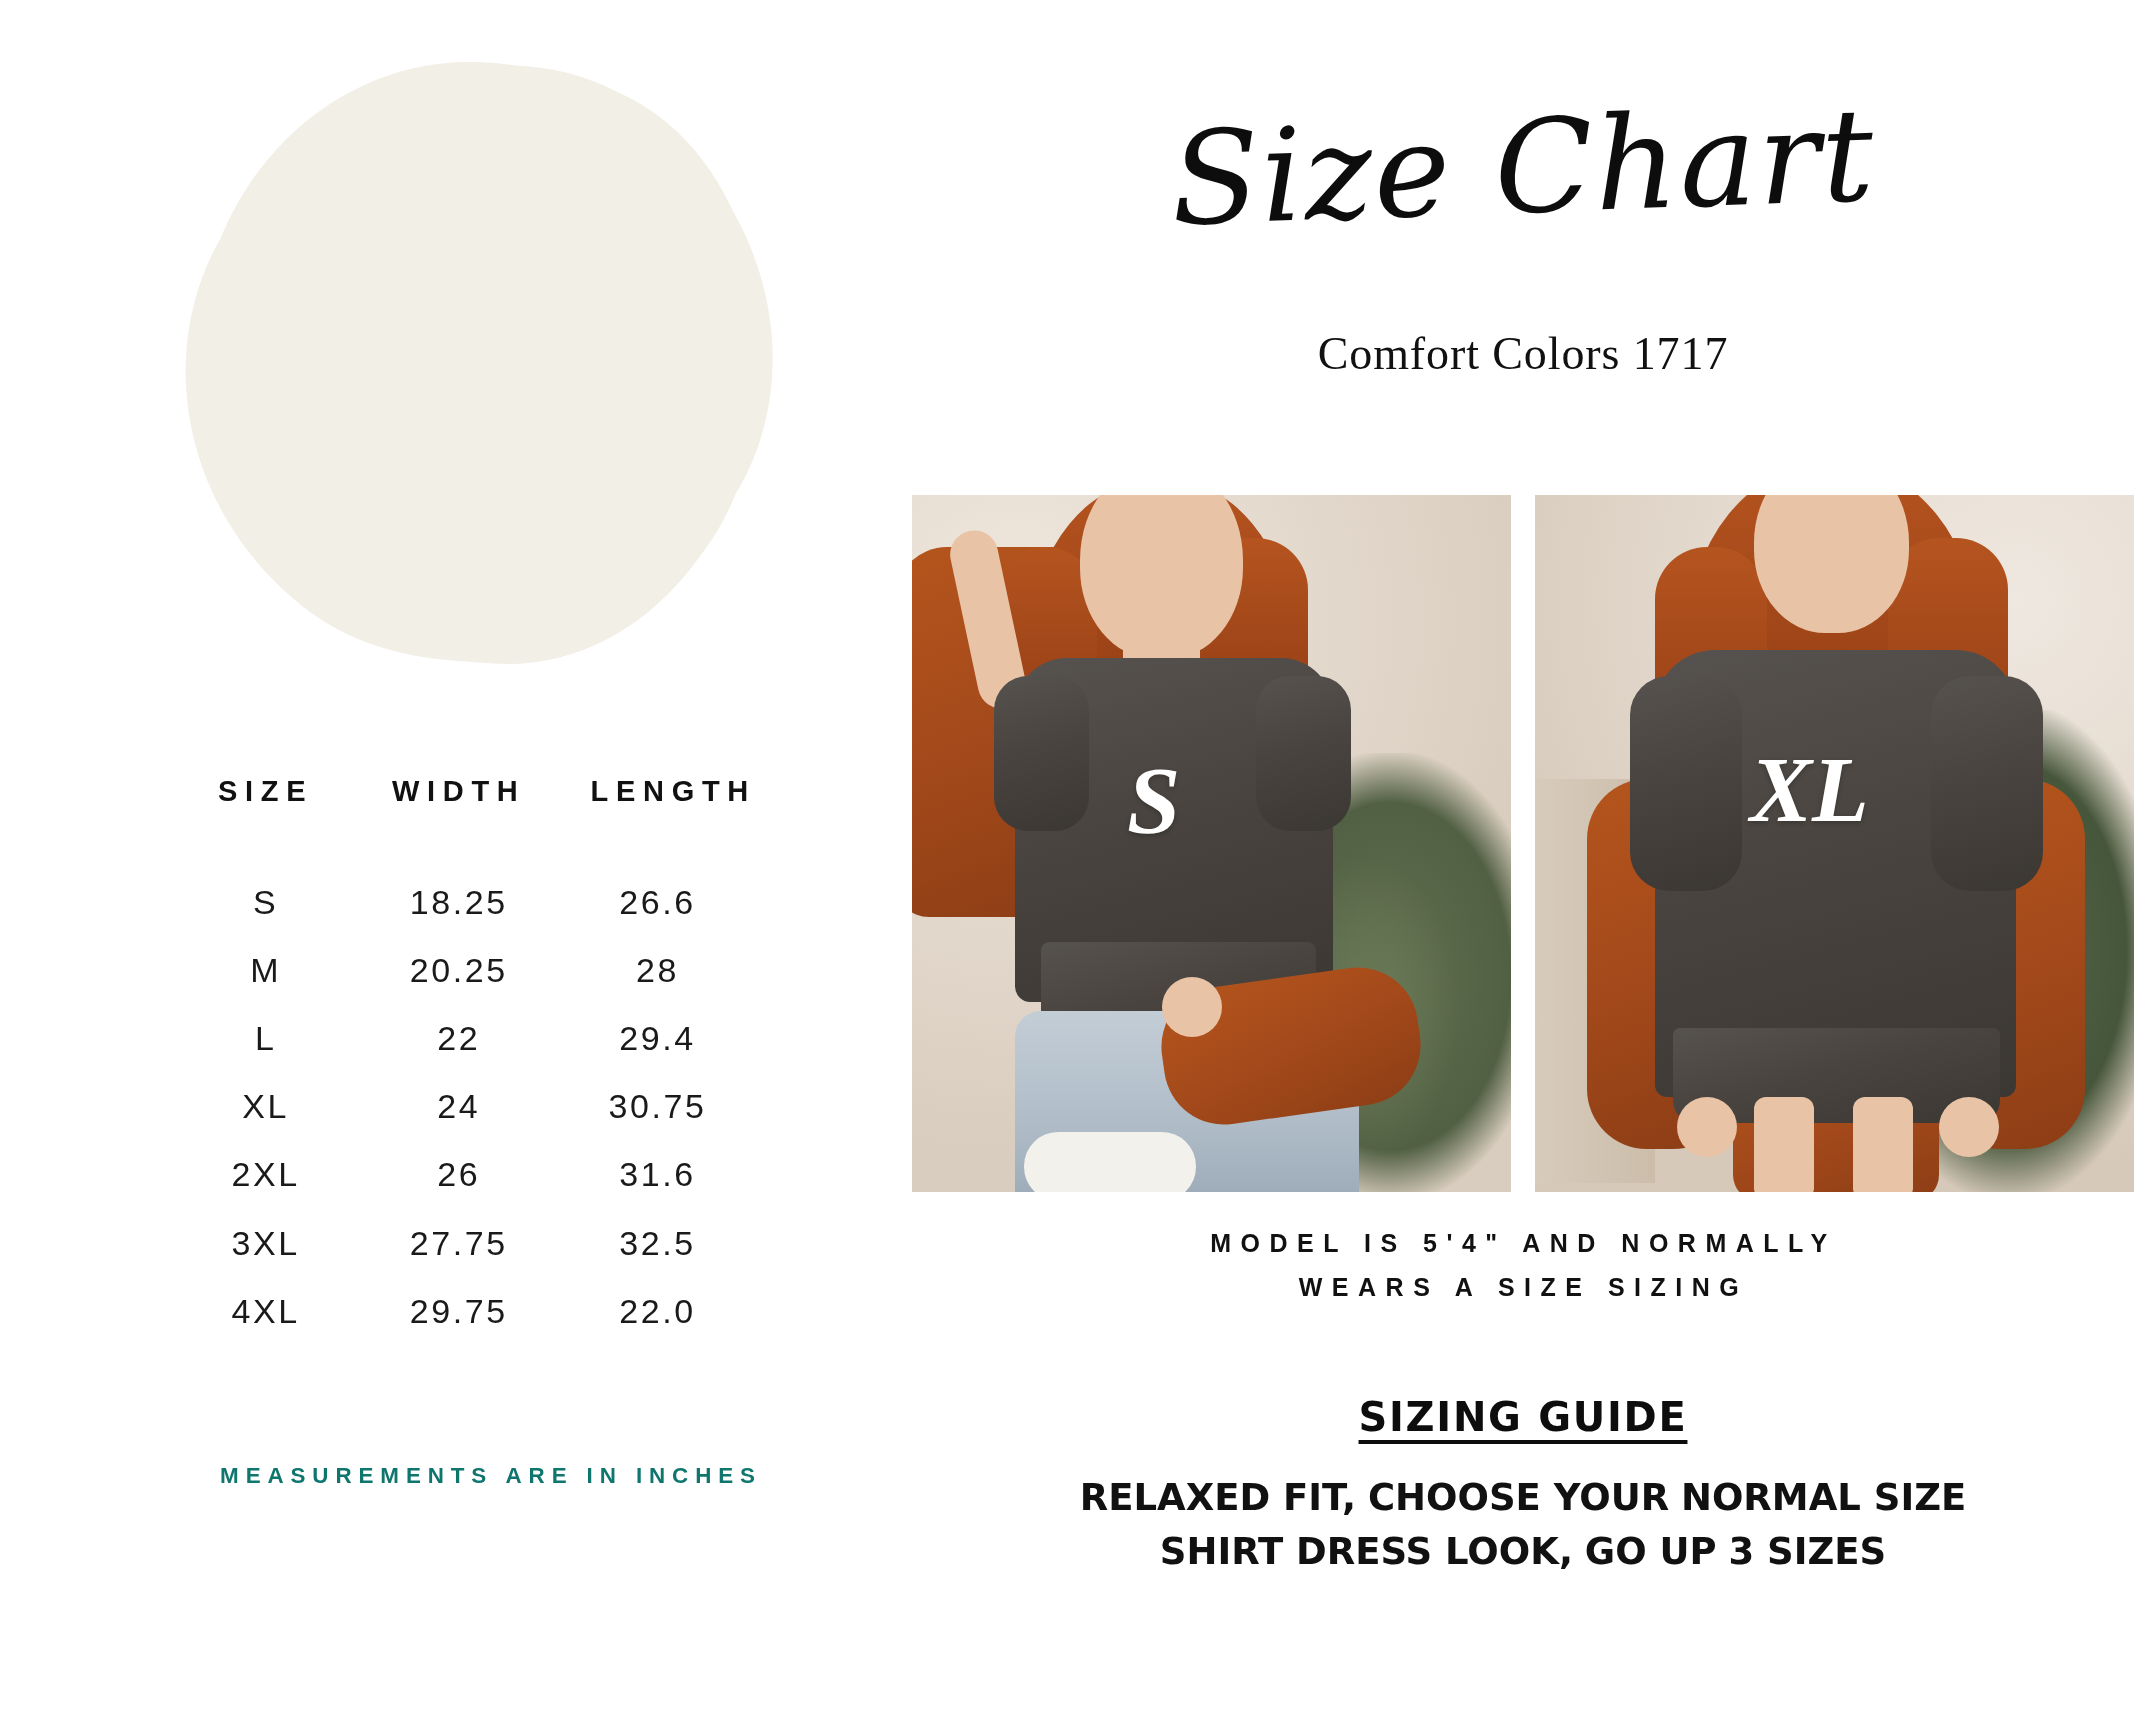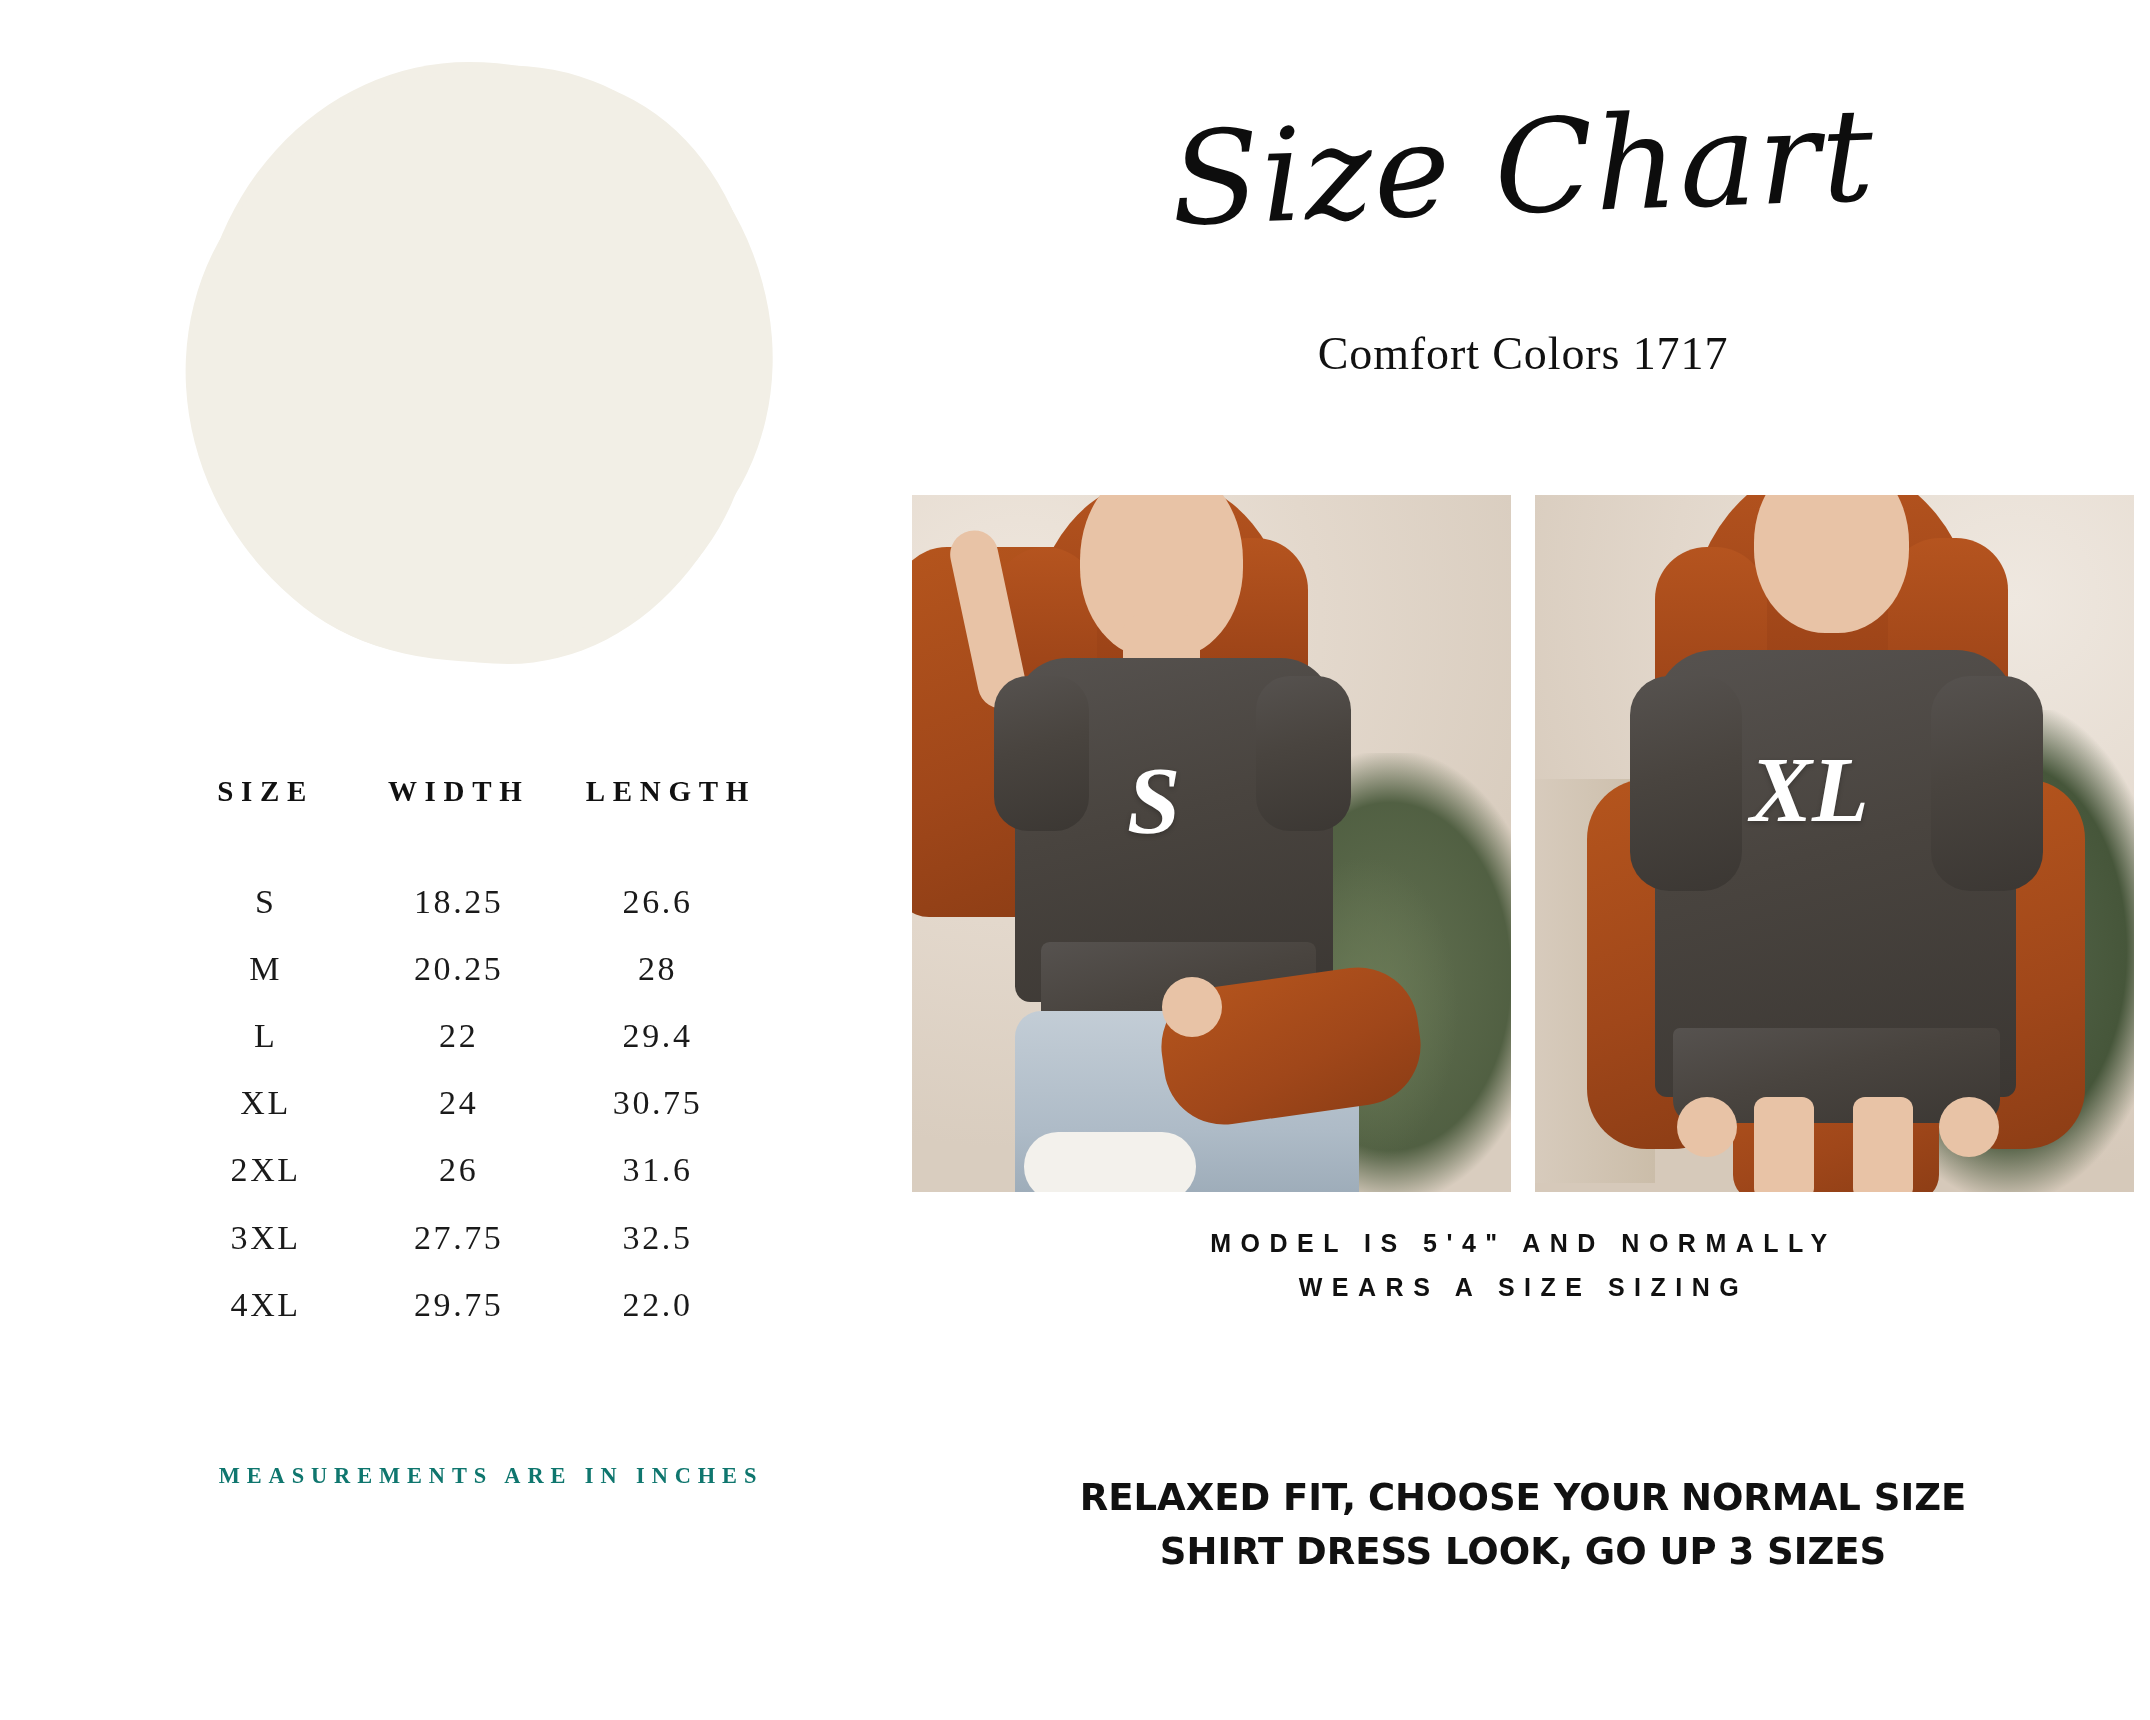--- a/index.html
+++ b/index.html
@@ -16,21 +16,20 @@
     color: #111111;
   }
 
   
   .left-col {
     position: absolute;
     left: 0;
     top: 0;
     width: 895px;
     height: 1383px;
-    font-family: Liberation Serif, serif;
   }
 
   .blob {
     position: absolute;
     left: 196px;
     top: 62px;
     width: 568px;
     height: 602px;
     background: #f2efe6;
     
@@ -386,20 +385,21 @@
       <div class="skin" style="left:404px; top:602px; width:60px; height:60px; border-radius:50%;"></div>
       <div class="skin" style="left:142px; top:602px; width:60px; height:60px; border-radius:50%;"></div>
     </div>
   </div>
 
   <div class="model-note">
     <span>MODEL IS 5'4" AND NORMALLY</span><br>
     <span>WEARS A SIZE SIZING</span>
   </div>
 
+  <div class="guide-title">SIZING GUIDE</div>
 
   <div class="guide-lines">
     <span class="ln">
       <b>RELAXED FIT,</b>
       <span class="thin">CHOOSE YOUR</span>
       <b>NORMAL SIZE</b>
     </span>
     <span class="ln">
       <b>SHIRT DRESS LOOK,</b>
       <span class="thin">GO UP</span>

